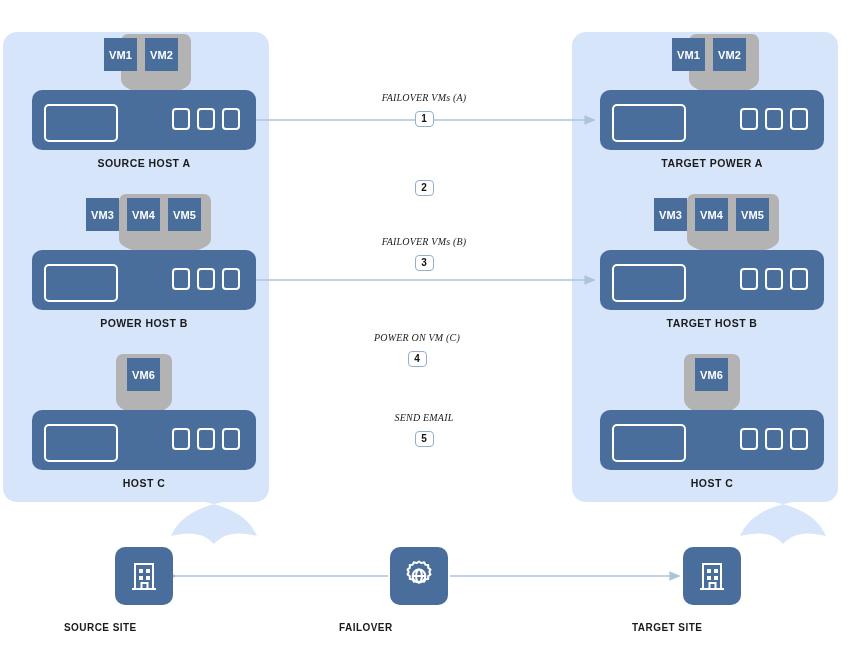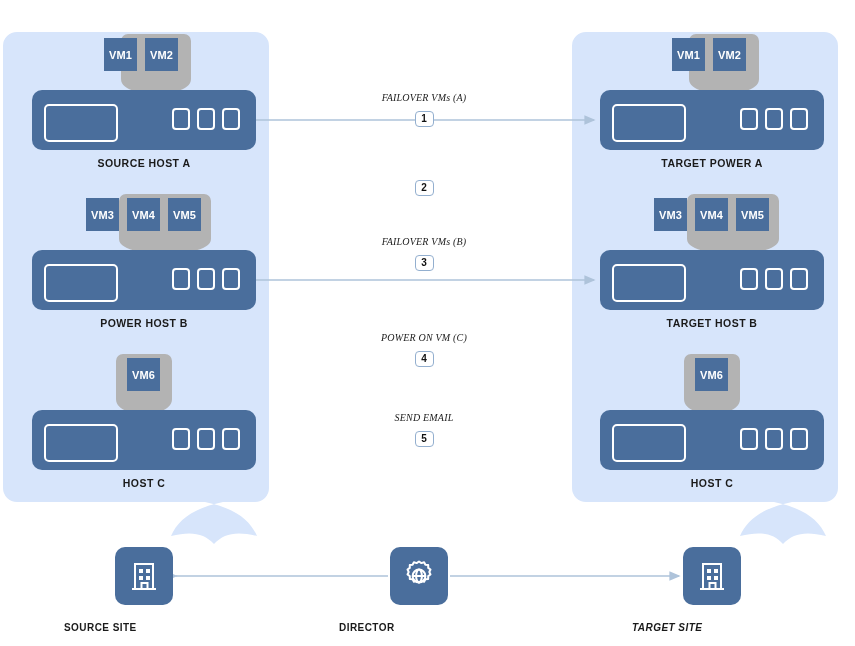--- a/index.html
+++ b/index.html
@@ -195,21 +195,21 @@
     </div>
   </div>
 
   <div class="step" style="left:294px;top:236px;">
     <div class="cap">FAILOVER VMs (B)</div>
     <div style="margin-top:2px;">
       <span class="badge">3</span>
     </div>
   </div>
 
-  <div class="step" style="left:294px;top:332px;">
+  <div class="step" style="left:287px;top:332px;">
     <div class="cap">POWER ON VM (C)</div>
     <div style="margin-top:2px;">
       <span class="badge">4</span>
     </div>
   </div>
 
   <div class="step" style="left:294px;top:412px;">
     <div class="cap">SEND EMAIL</div>
     <div style="margin-top:2px;">
       <span class="badge">5</span>
@@ -235,28 +235,28 @@
         <path d="M18,3.5
                  l2.4,1.6 2.7,-0.8 1.3,2.5 2.8,0.3 0.0,2.8 2.3,1.6 -1.2,2.5 1.2,2.5 -2.3,1.6 0.0,2.8
                  -2.8,0.3 -1.3,2.5 -2.7,-0.8 -2.4,1.6 -2.4,-1.6 -2.7,0.8 -1.3,-2.5 -2.8,-0.3 0.0,-2.8
                  -2.3,-1.6 1.2,-2.5 -1.2,-2.5 2.3,-1.6 0.0,-2.8 2.8,-0.3 1.3,-2.5 2.7,0.8 z" stroke-linejoin="round"></path>
         <circle cx="18" cy="18" r="6.4"></circle>
         <ellipse cx="18" cy="18" rx="2.9" ry="6.4"></ellipse>
         <line x1="11.6" y1="18" x2="24.4" y2="18"></line>
       </g>
     </svg>
   </div>
-  <div class="site-caption" style="left:339px;top:622px;">DIRECTOR</div>
+  <div class="site-caption" style="left:339px;top:622px;">FAILOVER</div>
 
   <div class="siteicon" style="left:683px;top:547px;">
     <svg width="34" height="34" viewBox="0 0 34 34">
       <rect x="8" y="5" width="18" height="25" fill="none" stroke="#ffffff" stroke-width="2"></rect>
       <rect x="12" y="10" width="4" height="4" fill="#ffffff"></rect>
       <rect x="19" y="10" width="4" height="4" fill="#ffffff"></rect>
       <rect x="12" y="17" width="4" height="4" fill="#ffffff"></rect>
       <rect x="19" y="17" width="4" height="4" fill="#ffffff"></rect>
       <rect x="14.5" y="24" width="6" height="6" fill="none" stroke="#ffffff" stroke-width="2"></rect>
       <line x1="5" y1="30" x2="29" y2="30" stroke="#ffffff" stroke-width="2"></line>
     </svg>
   </div>
-  <div class="site-caption" style="left:632px;top:622px;font-style:italic;">TARGET SITE</div>
+  <div class="site-caption" style="left:632px;top:622px;">TARGET SITE</div>
 
 </div>
 
 </body></html>

